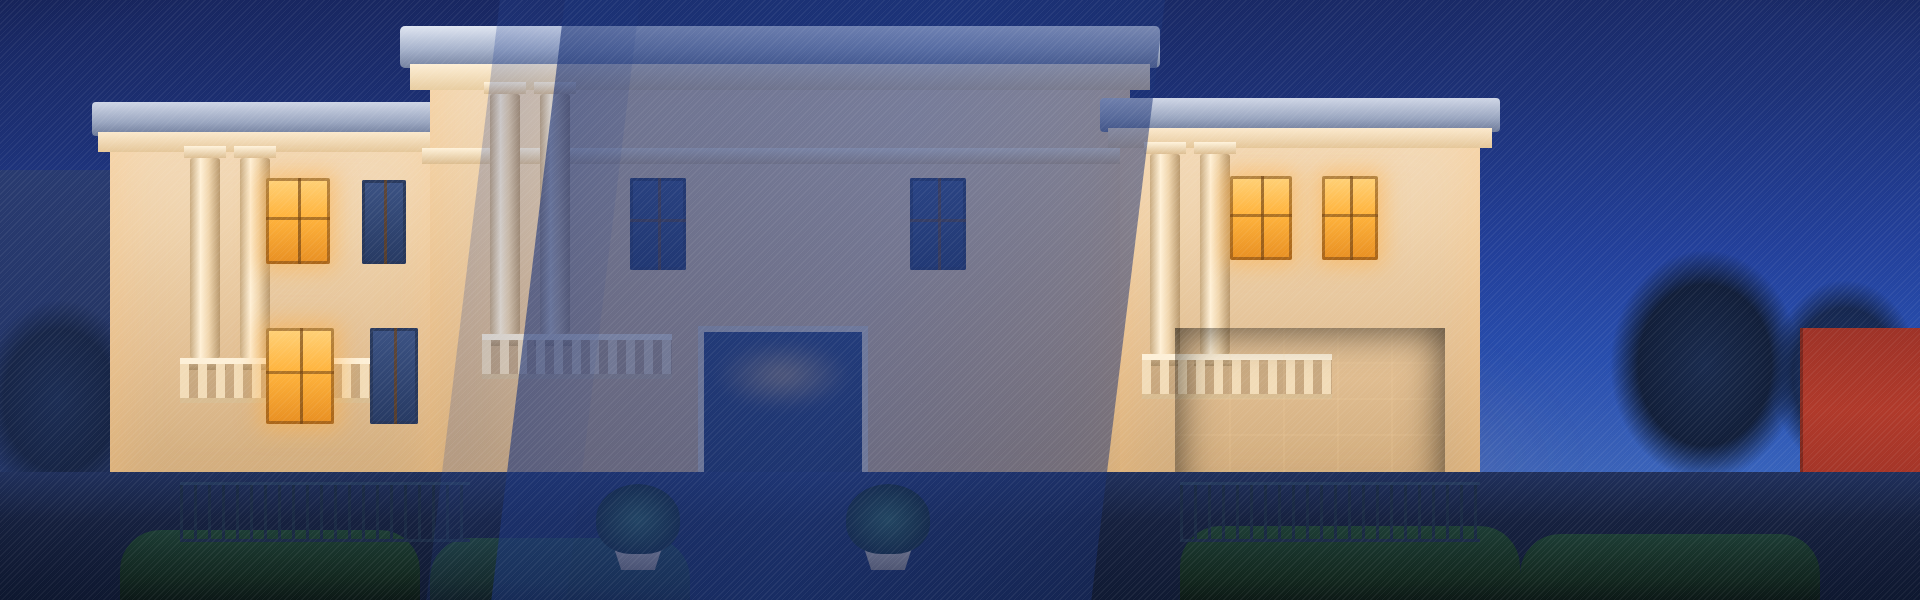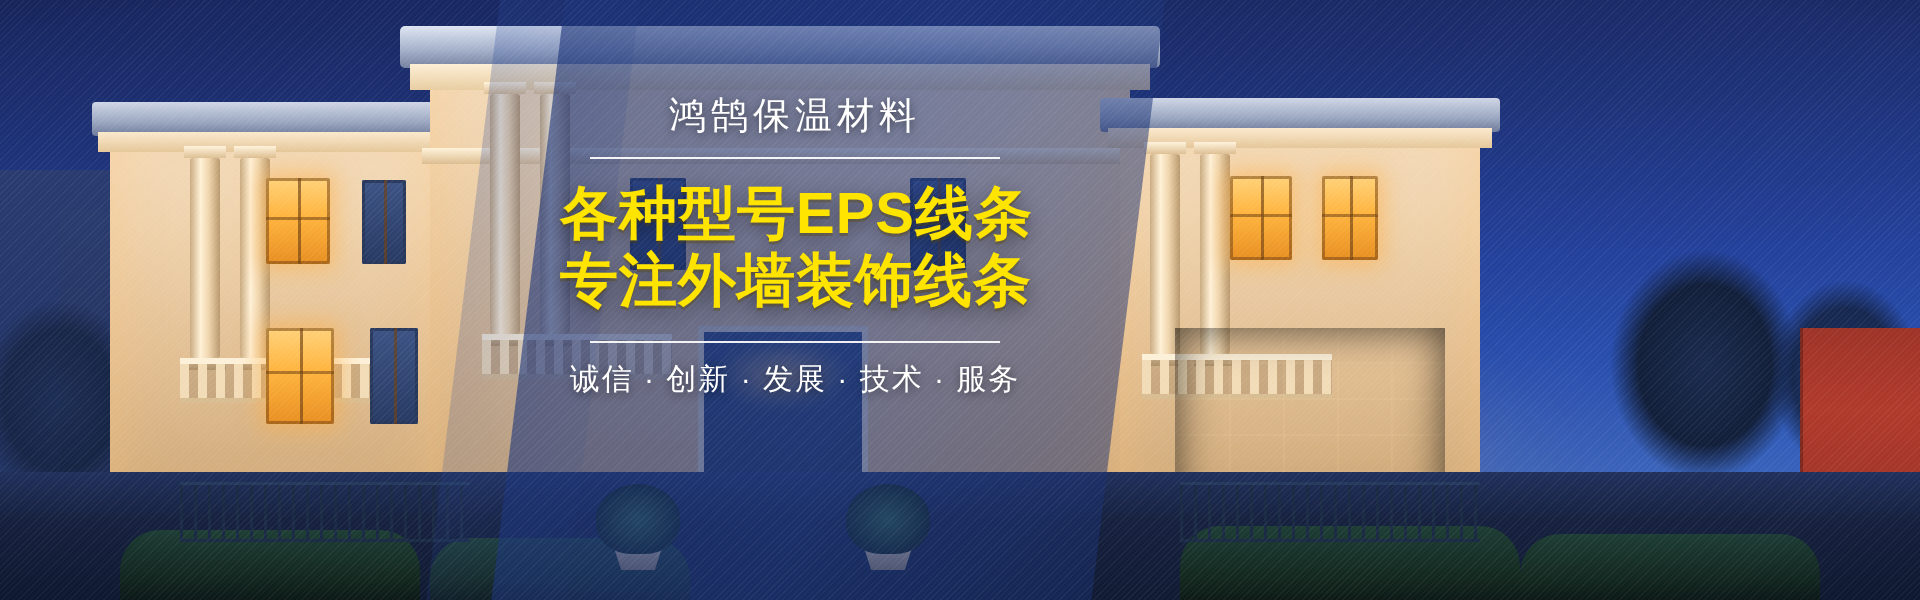--- a/index.html
+++ b/index.html
@@ -336,23 +336,14 @@
   <div class="pot p1"></div>
   <div class="shrub s1"></div>
   <div class="pot p2"></div>
   <div class="shrub s2"></div>
 
   <div class="panel2"></div>
   <div class="panel"></div>
   <div class="hatch"></div>
   <div class="vignette"></div>
 
-  <div class="copy">
-    <div class="brand">鸿鹄保温材料</div>
-    <div class="rule"></div>
-    <div class="h1">各种型号EPS线条</div>
-    <div class="h1 l2">专注外墙装饰线条</div>
-    <div class="gapA"></div>
-    <div class="rule bottom"></div>
-    <div class="slogan">诚信 · 创新 · 发展 · 技术 · 服务</div>
-  </div>
 
 </div>
 
 </body></html>

